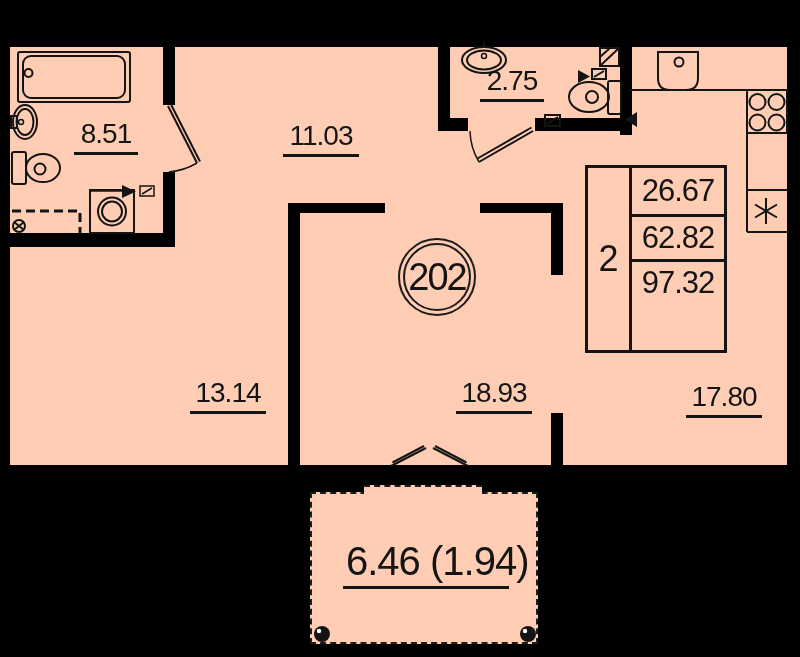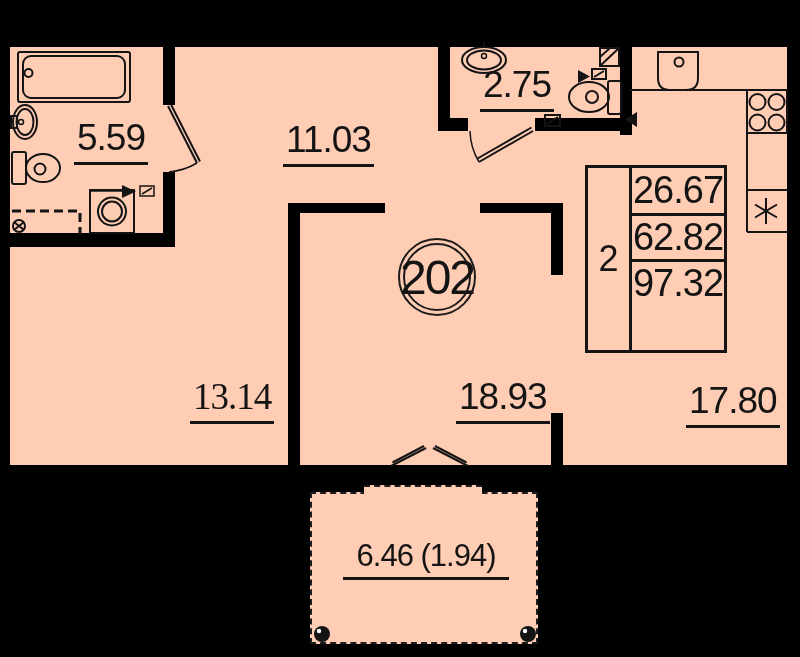--- a/index.html
+++ b/index.html
@@ -1,39 +1,39 @@
 <!DOCTYPE html>
 <html style="--floor: #ffcdb3; --wall: #000000; --ink: #141414;"><head>
 <meta charset="utf-8">
 <style>
   html,body{margin:0;padding:0;background:#000;}
   #canvas{position:relative;width:800px;height:657px;background:var(--wall,#000);
           font-family:"Liberation Sans",sans-serif;color:var(--ink,#141414);overflow:hidden;}
   .abs{position:absolute;}
   .floor{background:var(--floor,#ffcdb3);}
   .wall{background:var(--wall,#000);}
-  .room-label{position:absolute;font-size:37px;letter-spacing:-1px;text-align:center;
+  .room-label{position:absolute;font-size:28px;letter-spacing:-1px;text-align:center;
               border-bottom:3px solid var(--ink,#141414);padding:0 3px 4px 3px;line-height:1.05;
               color:var(--ink,#141414);white-space:nowrap;}
   .balcony{position:absolute;left:310px;top:492px;width:228px;height:152px;
            background:var(--floor,#ffcdb3);border:2px dashed #1c1c1c;box-sizing:border-box;}
   .balcony-notch{position:absolute;left:364px;top:485px;width:118px;height:10px;
            background:var(--floor,#ffcdb3);border-top:2px dashed #1c1c1c;box-sizing:border-box;}
-  .balcony-label{position:absolute;left:343px;top:540px;width:160px;font-size:31px;}
+  .balcony-label{position:absolute;left:343px;top:540px;width:160px;font-size:40px;}
   .badge{position:absolute;left:398px;top:238px;width:78px;height:78px;border:2px solid #1c1c1c;
          border-radius:50%;display:flex;align-items:center;justify-content:center;box-sizing:border-box;}
   .badge-inner{position:absolute;inset:3px;border:2px solid #1c1c1c;border-radius:50%;}
-  .badge-num{font-size:48px;letter-spacing:-2px;position:relative;}
+  .badge-num{font-size:38px;letter-spacing:-2px;position:relative;}
   .info-table{position:absolute;left:585px;top:165px;width:142px;height:188px;box-sizing:border-box;
               border:3px solid var(--ink,#141414);background:var(--floor,#ffcdb3);
               display:grid;grid-template-columns:44px 1fr;grid-template-rows:repeat(4,1fr);}
   .info-rooms{grid-row:1 / span 4;grid-column:1;border-right:3px solid var(--ink,#141414);
               display:flex;align-items:center;justify-content:center;font-size:36px;}
   .info-cell{grid-column:2;display:flex;align-items:center;justify-content:center;
-             font-size:38px;letter-spacing:-1px;border-top:3px solid var(--ink,#141414);}
+             font-size:31px;letter-spacing:-1px;border-top:3px solid var(--ink,#141414);}
   .info-cell.first{border-top:none;}
   #fixtures{position:absolute;left:0;top:0;}
   #fixtures *{stroke:var(--ink,#141414);fill:none;stroke-width:2;}
   #fixtures .fill{fill:var(--ink,#141414);stroke:none;}
   #fixtures .thin{stroke-width:1.5;}
   #fixtures .dash{stroke-dasharray:9 5;stroke-width:3;}
   #fixtures .wdot{fill:#fff;stroke:none;}
 </style>
 </head>
 <body>
@@ -168,24 +168,24 @@
     </g>
 
     <g>
       <circle cx="322" cy="634" r="8" class="fill"></circle>
       <circle cx="319" cy="631" r="2.2" class="wdot"></circle>
       <circle cx="528" cy="634" r="8" class="fill"></circle>
       <circle cx="525" cy="631" r="2.2" class="wdot"></circle>
     </g>
   </svg>
 
-  <div class="room-label" style="left:74px;top:119px;min-width:58px;">5.59</div>
+  <div class="room-label" style="left:74px;top:119px;min-width:58px;">8.51</div>
   <div class="room-label" style="left:283px;top:121px;min-width:70px;">11.03</div>
   <div class="room-label" style="left:480px;top:66px;min-width:58px;">2.75</div>
-  <div class="room-label" style="left:190px;top:378px;min-width:70px;font-family:Liberation Serif, serif;">13.14</div>
+  <div class="room-label" style="left:190px;top:378px;min-width:70px;">13.14</div>
   <div class="room-label" style="left:456px;top:378px;min-width:70px;">18.93</div>
   <div class="room-label" style="left:686px;top:382px;min-width:70px;">17.80</div>
   <div class="room-label balcony-label">6.46 (1.94)</div>
 
   <div class="badge">
     <div class="badge-inner"></div>
     <div class="badge-num">202</div>
   </div>
 
   <div class="info-table">

